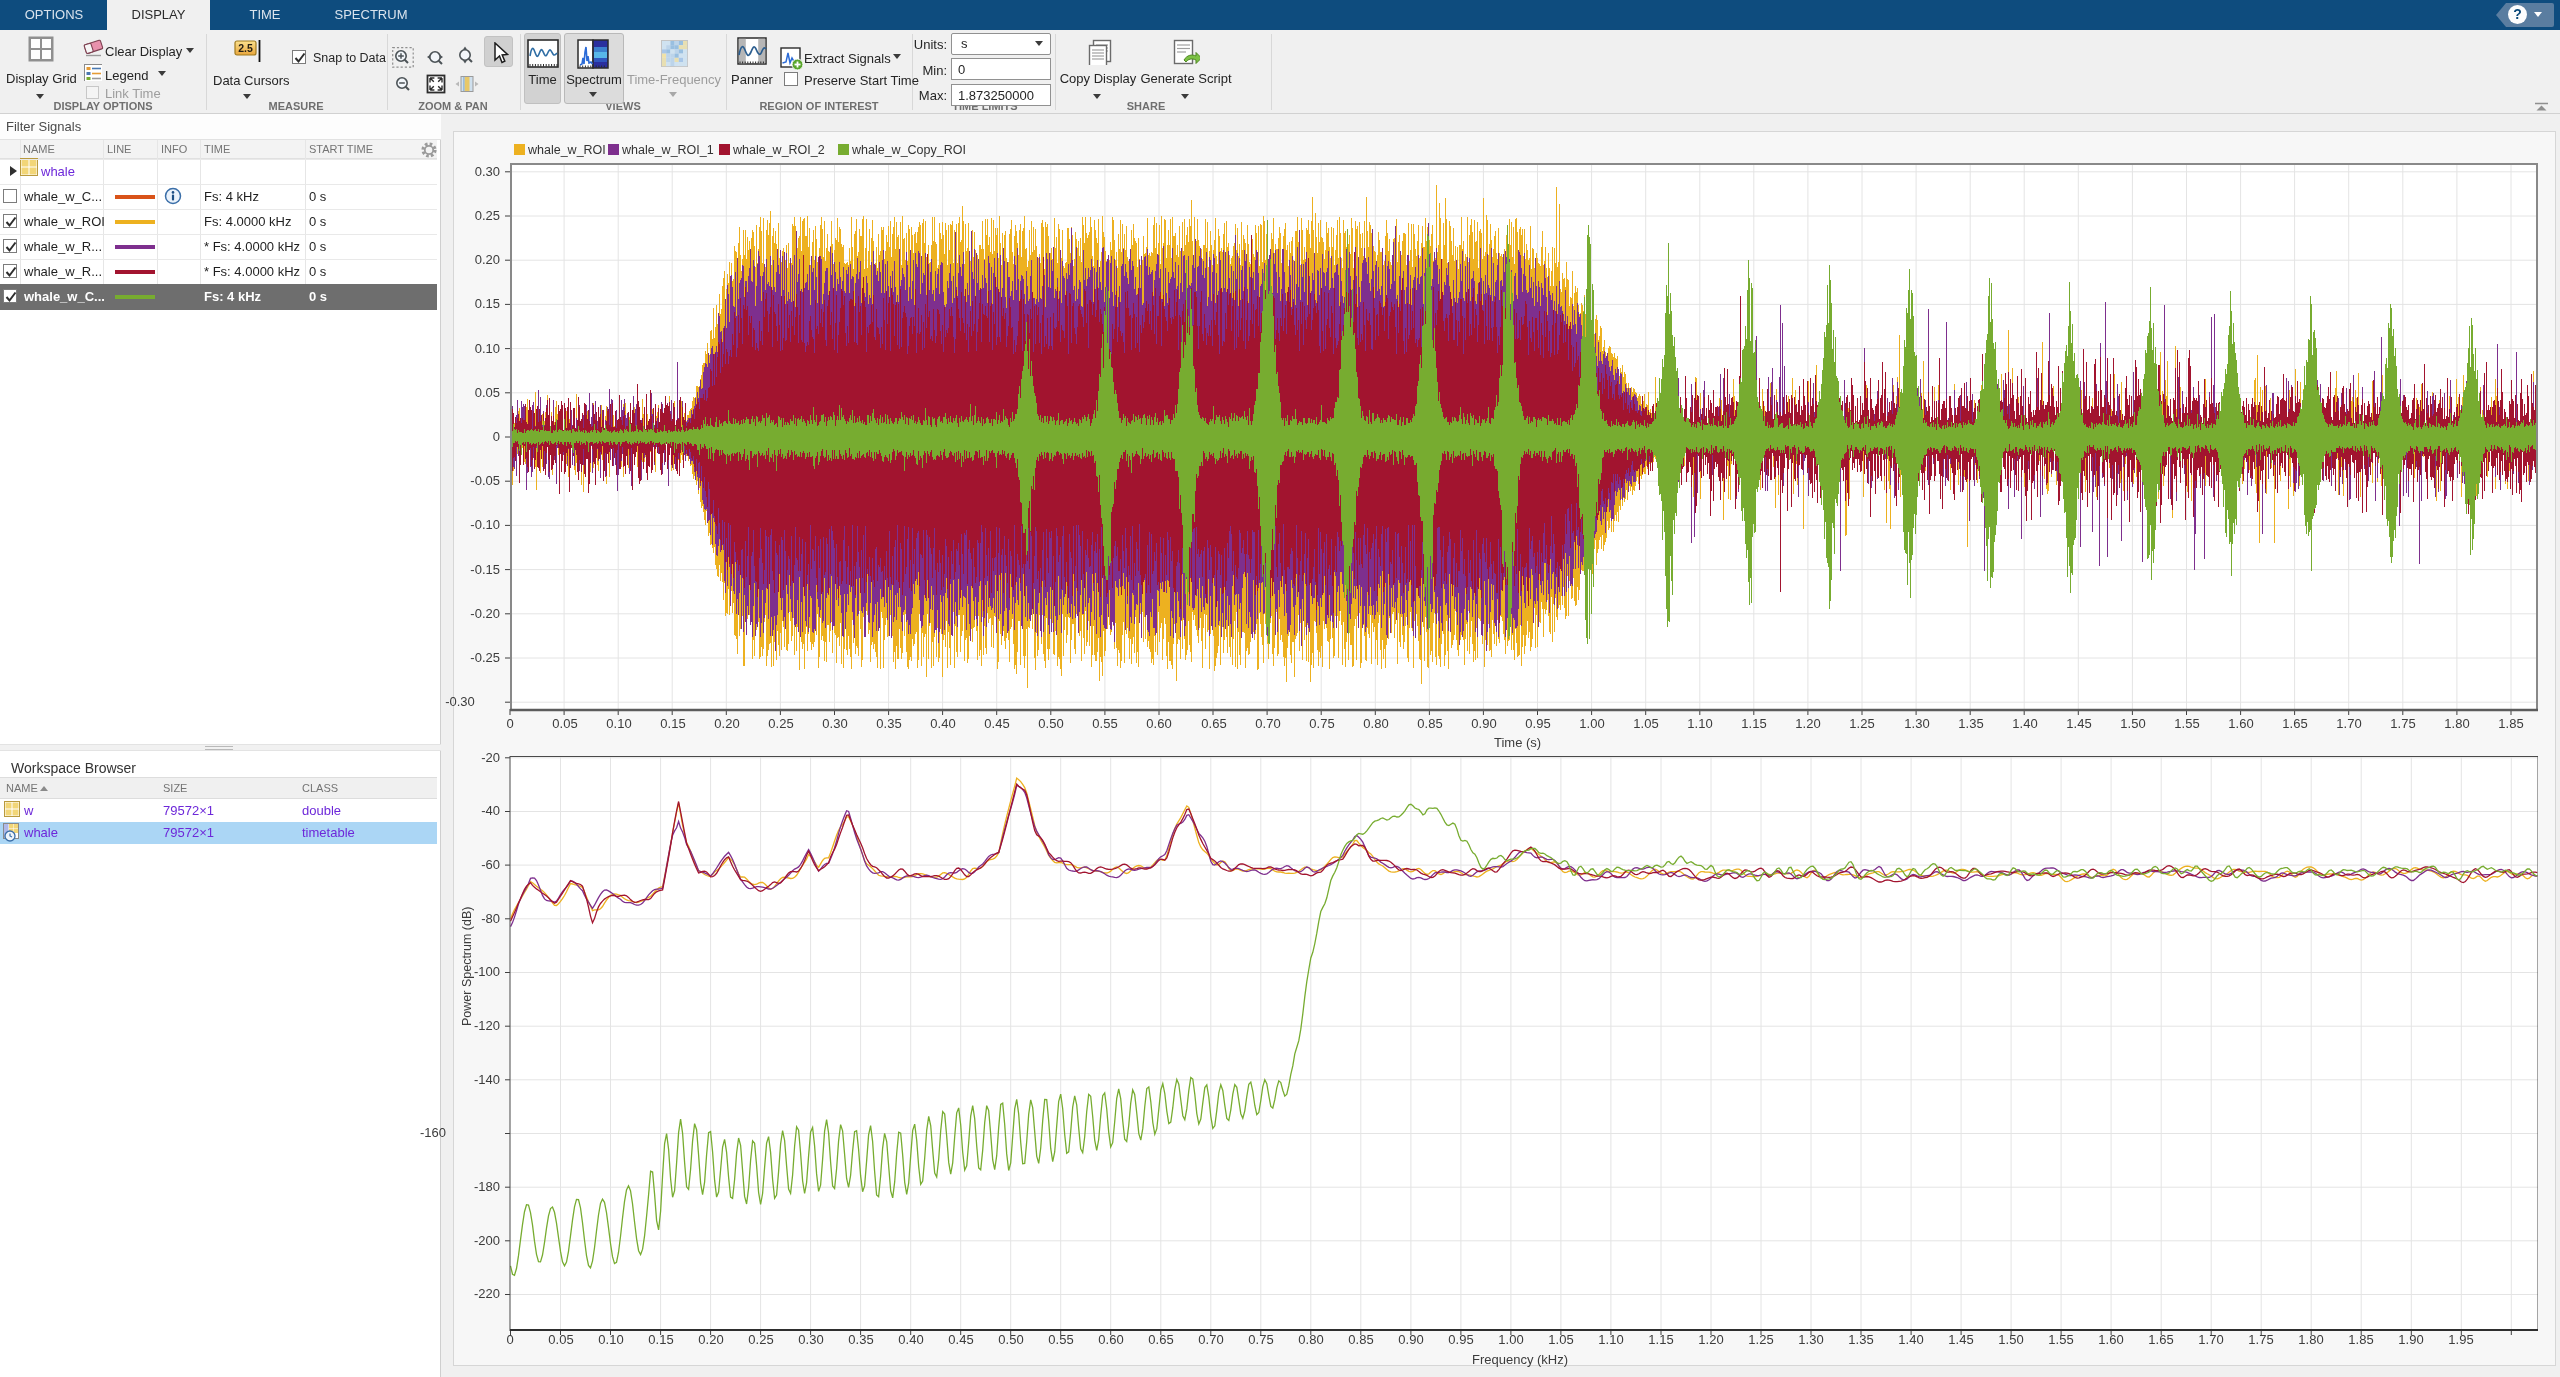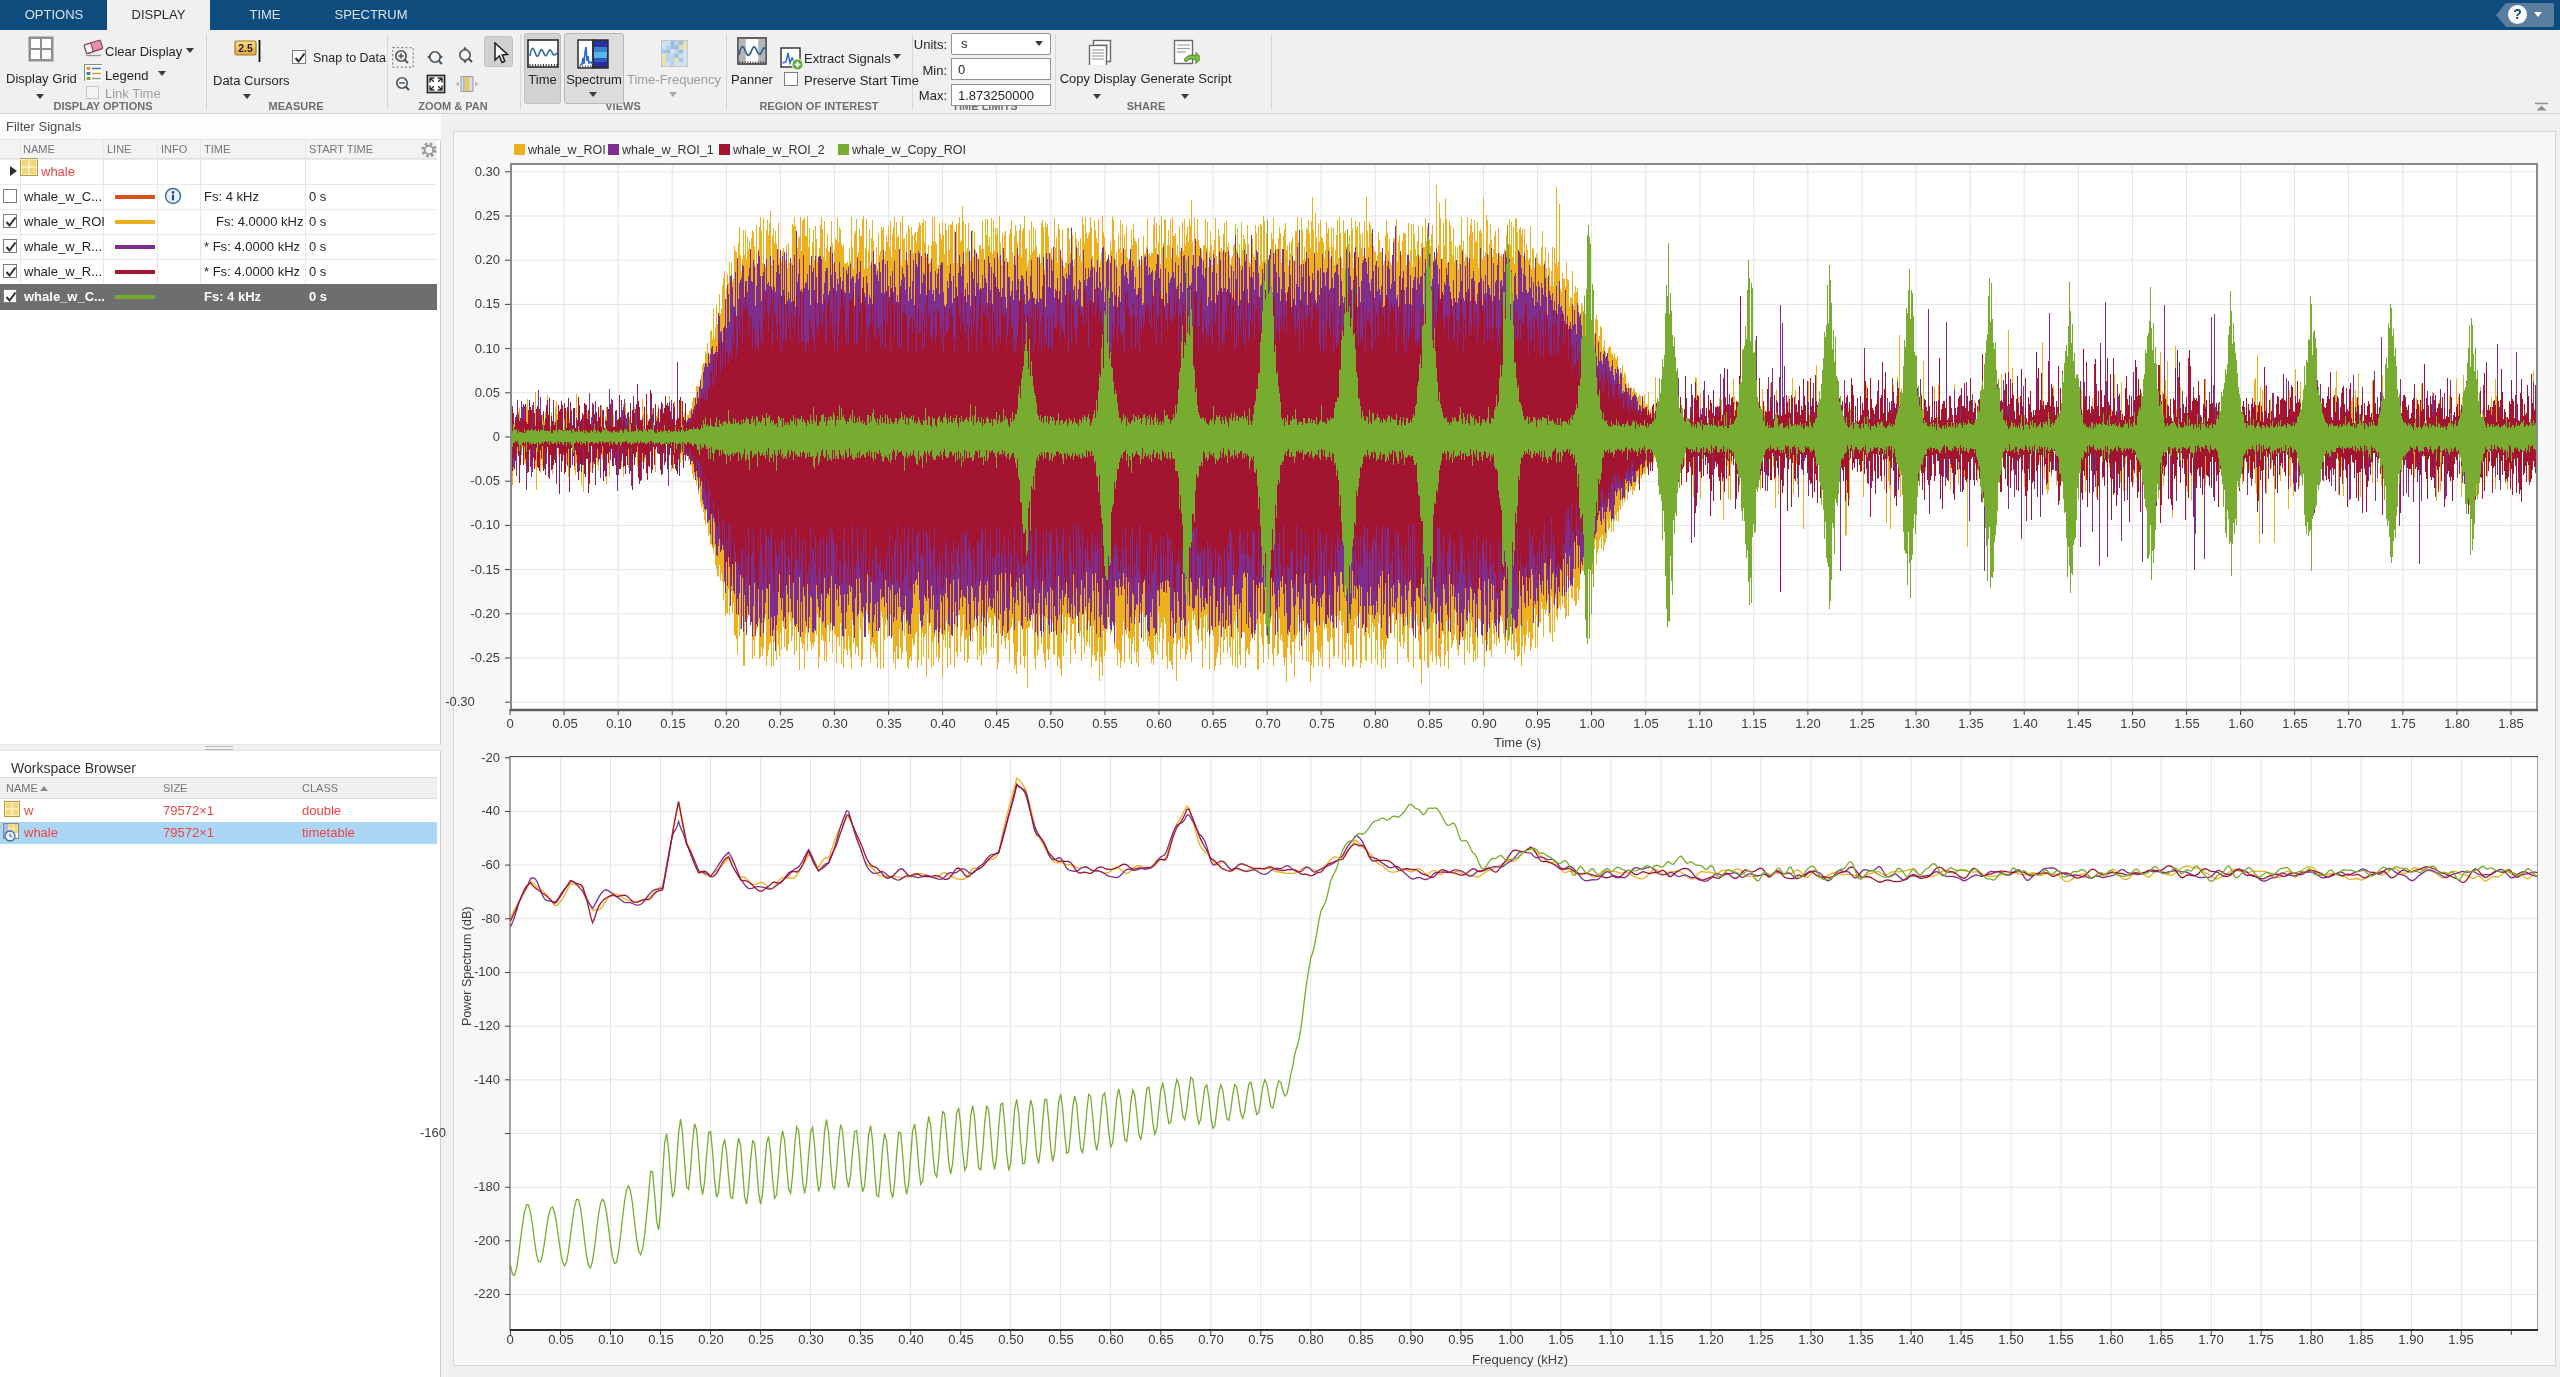--- a/index.html
+++ b/index.html
@@ -17,21 +17,21 @@
   .btnlabel { position:absolute; font-size:13px; color:#252525; white-space:nowrap; }
   .gray { color:#9d9d9d; }
   .dar { position:absolute; width:0; height:0; border-left:4.5px solid transparent; border-right:4.5px solid transparent; border-top:5px solid #3b3b3b; }
   .dar.gray2 { border-top-color:#a8a8a8; }
   .cb { position:absolute; width:14px; height:14px; background:#fff; border:1px solid #7c7c7c; }
   .cb.dis { border-color:#c7c7c7; background:#f4f4f4; }
   .cb svg { position:absolute; left:0px; top:0px; }
   
   #lpanel { left:0; top:114px; width:441px; height:1263px; background:#fff; border-right:1px solid #cfcfcf; }
   .hdrtxt { position:absolute; font-size:11px; color:#747474; white-space:nowrap; }
-  .celltxt { position:absolute; font-size:13px; color:#ef4444; white-space:nowrap; }
+  .celltxt { position:absolute; font-size:13px; color:#6d28d9; white-space:nowrap; }
   .rowline { position:absolute; left:0; width:437px; height:1px; background:#e9e9e9; }
   
   #card { left:453px; top:131px; width:2103px; height:1235px; background:#f7f7f7; border:1px solid #d6d6d6; }
   .ticklbl { position:absolute; font-size:13px; color:#3c3c3c; white-space:nowrap; }
   .legsq { position:absolute; width:11px; height:11px; top:144px; }
   .leglbl { position:absolute; top:143px; font-size:12.5px; color:#343434; white-space:nowrap; }
 </style>
 </head>
 <body>
 
@@ -363,21 +363,21 @@
 <div class="celltxt" style="left:204px; top:75px; color:#1f1f1f; font-weight:normal;">Fs: 4 kHz</div>
 <div class="celltxt" style="left:309px; top:75px; color:#1f1f1f; font-weight:normal;">0 s</div>
 <div class="rowline" style="top:95px;"></div>
 <div class="cb" style="left:3px; top:100px;">
       <svg width="14" height="14">
         <polyline points="2.5,7 5.5,10.5 11.5,2.5" fill="none" stroke="#2e2e2e" stroke-width="2"></polyline>
       </svg>
     </div>
 <div class="celltxt" style="left:24px; top:100px; color:#1f1f1f; font-weight:normal;">whale_w_ROI</div>
 <div class="abs" style="left:115px; top:106px; width:40px; height:3.5px; background:#EDB120;"></div>
-<div class="celltxt" style="left:216px; top:100px; color:#1f1f1f; font-weight:normal;">Fs: 4.0000 kHz</div>
+<div class="celltxt" style="left:204px; top:100px; color:#1f1f1f; font-weight:normal;">Fs: 4.0000 kHz</div>
 <div class="celltxt" style="left:309px; top:100px; color:#1f1f1f; font-weight:normal;">0 s</div>
 <div class="rowline" style="top:120px;"></div>
 <div class="cb" style="left:3px; top:125px;">
       <svg width="14" height="14">
         <polyline points="2.5,7 5.5,10.5 11.5,2.5" fill="none" stroke="#2e2e2e" stroke-width="2"></polyline>
       </svg>
     </div>
 <div class="celltxt" style="left:24px; top:125px; color:#1f1f1f; font-weight:normal;">whale_w_R...</div>
 <div class="abs" style="left:115px; top:131px; width:40px; height:3.5px; background:#7E2F8E;"></div>
 <div class="celltxt" style="left:204px; top:125px; color:#1f1f1f; font-weight:normal;">* Fs: 4.0000 kHz</div>

